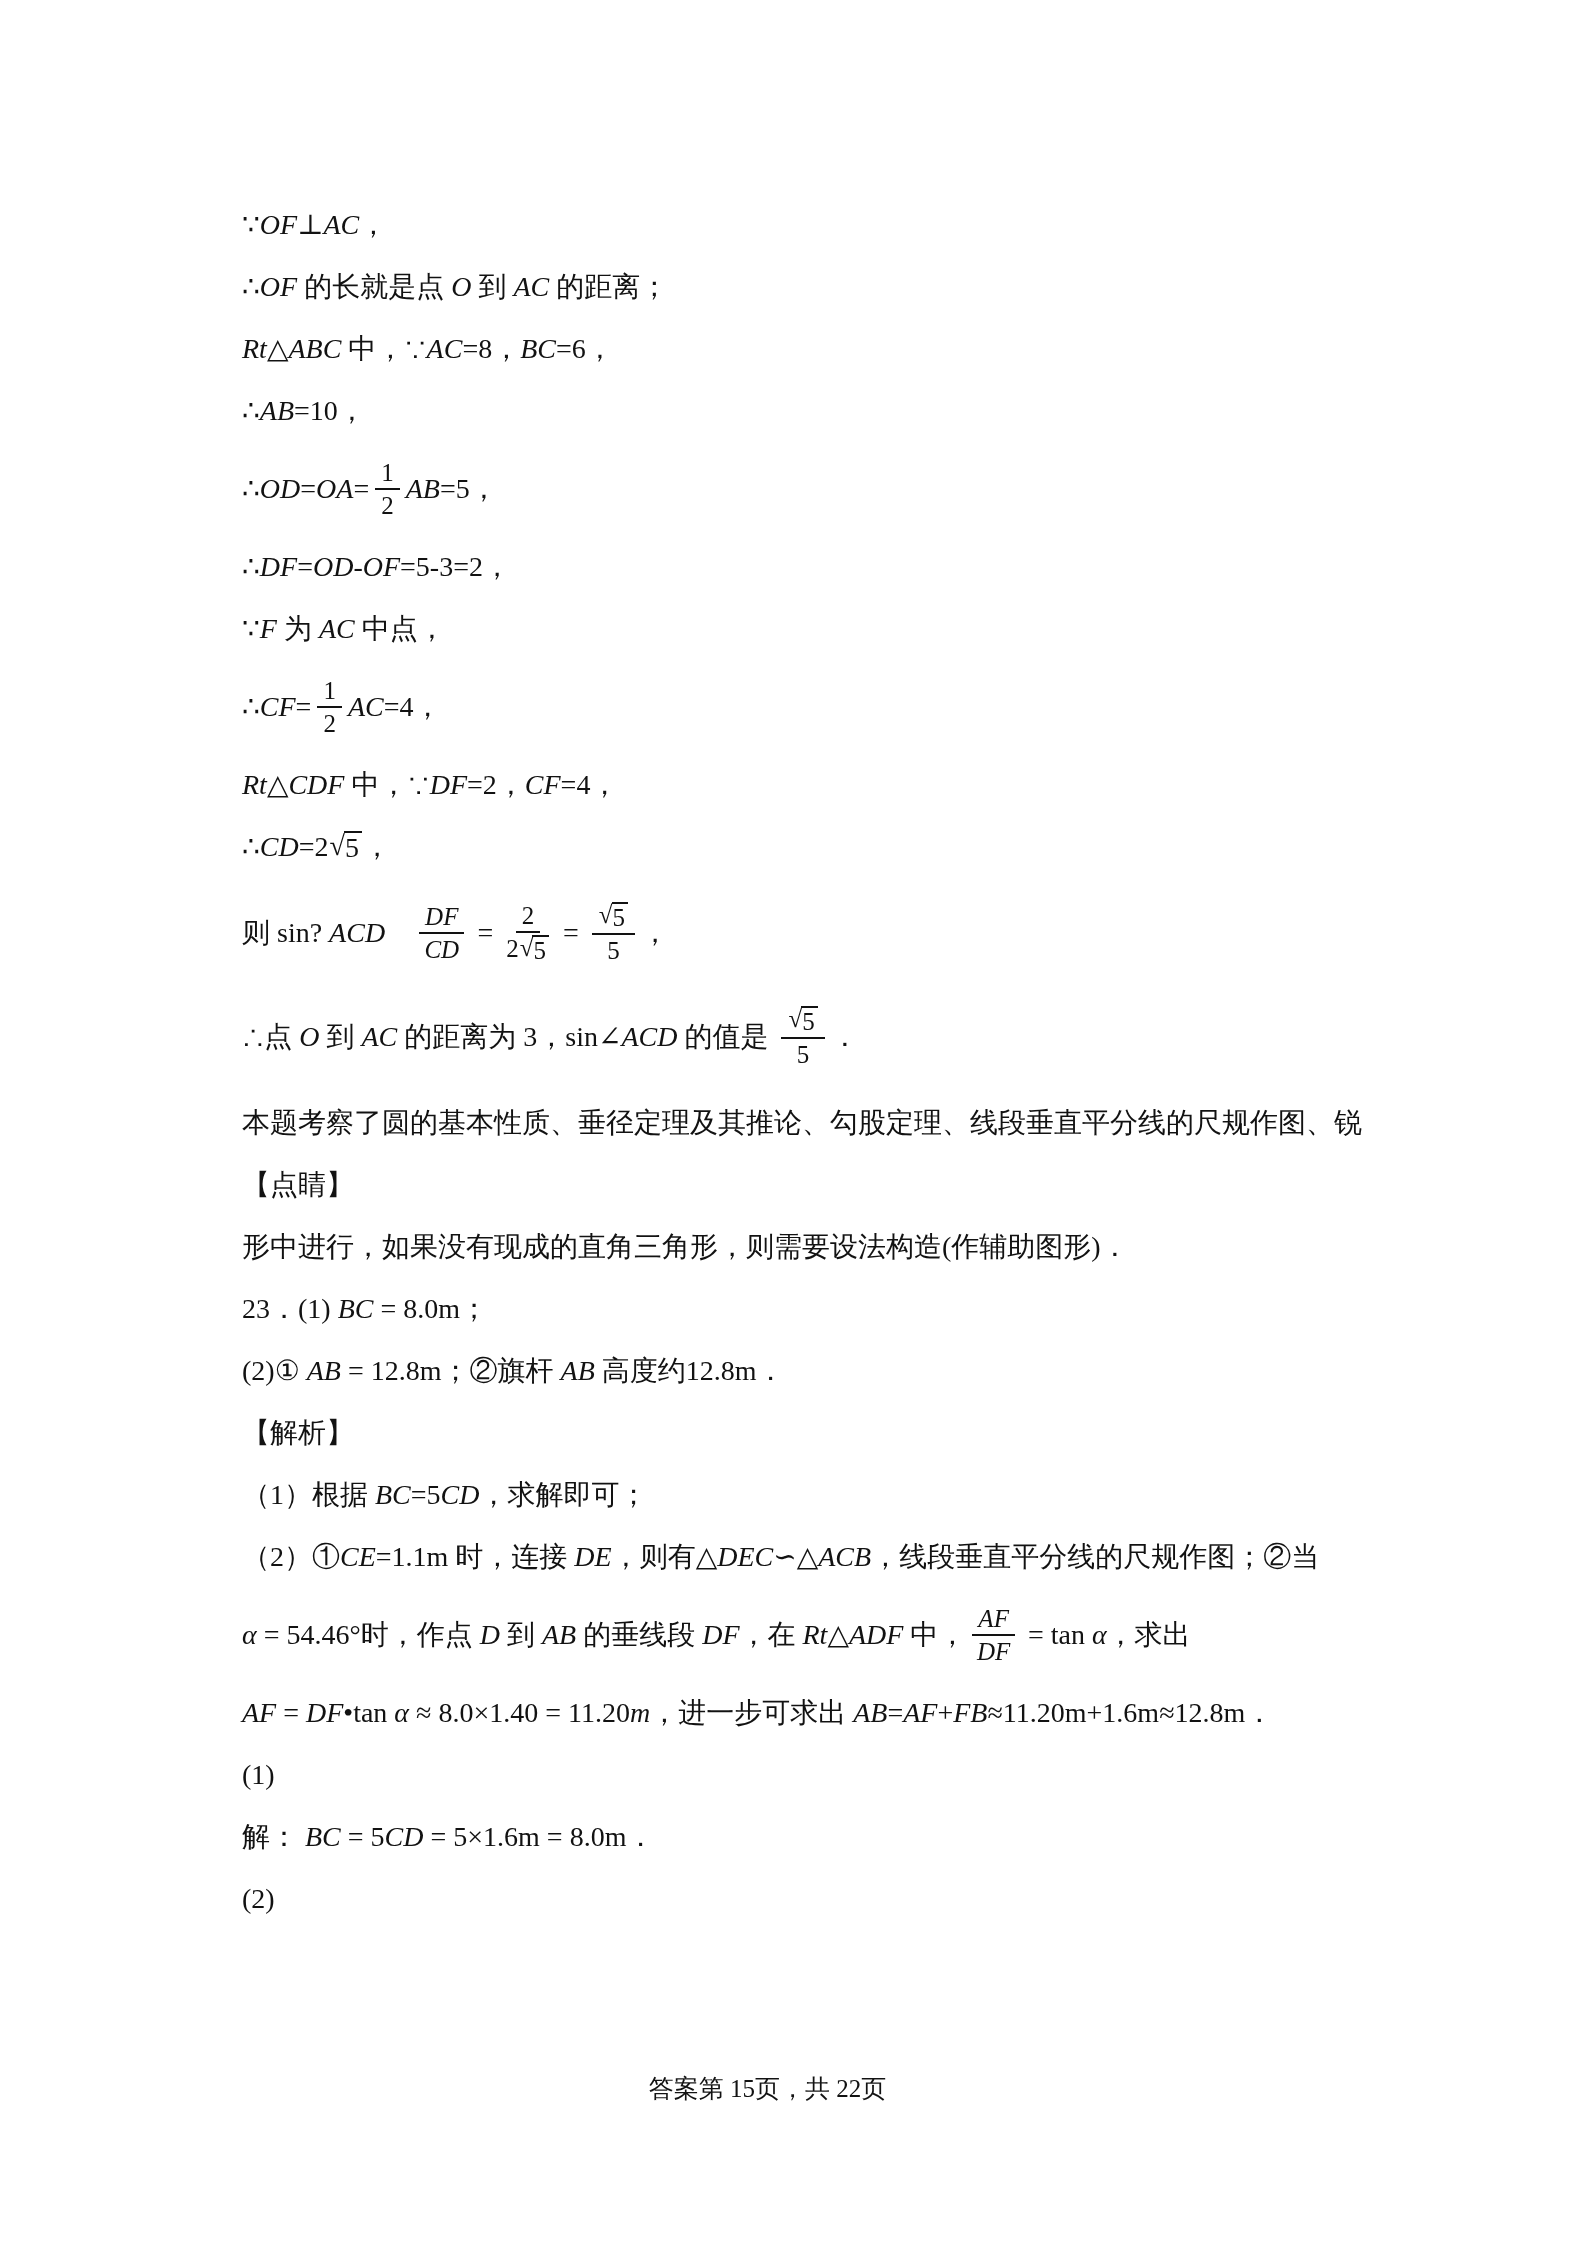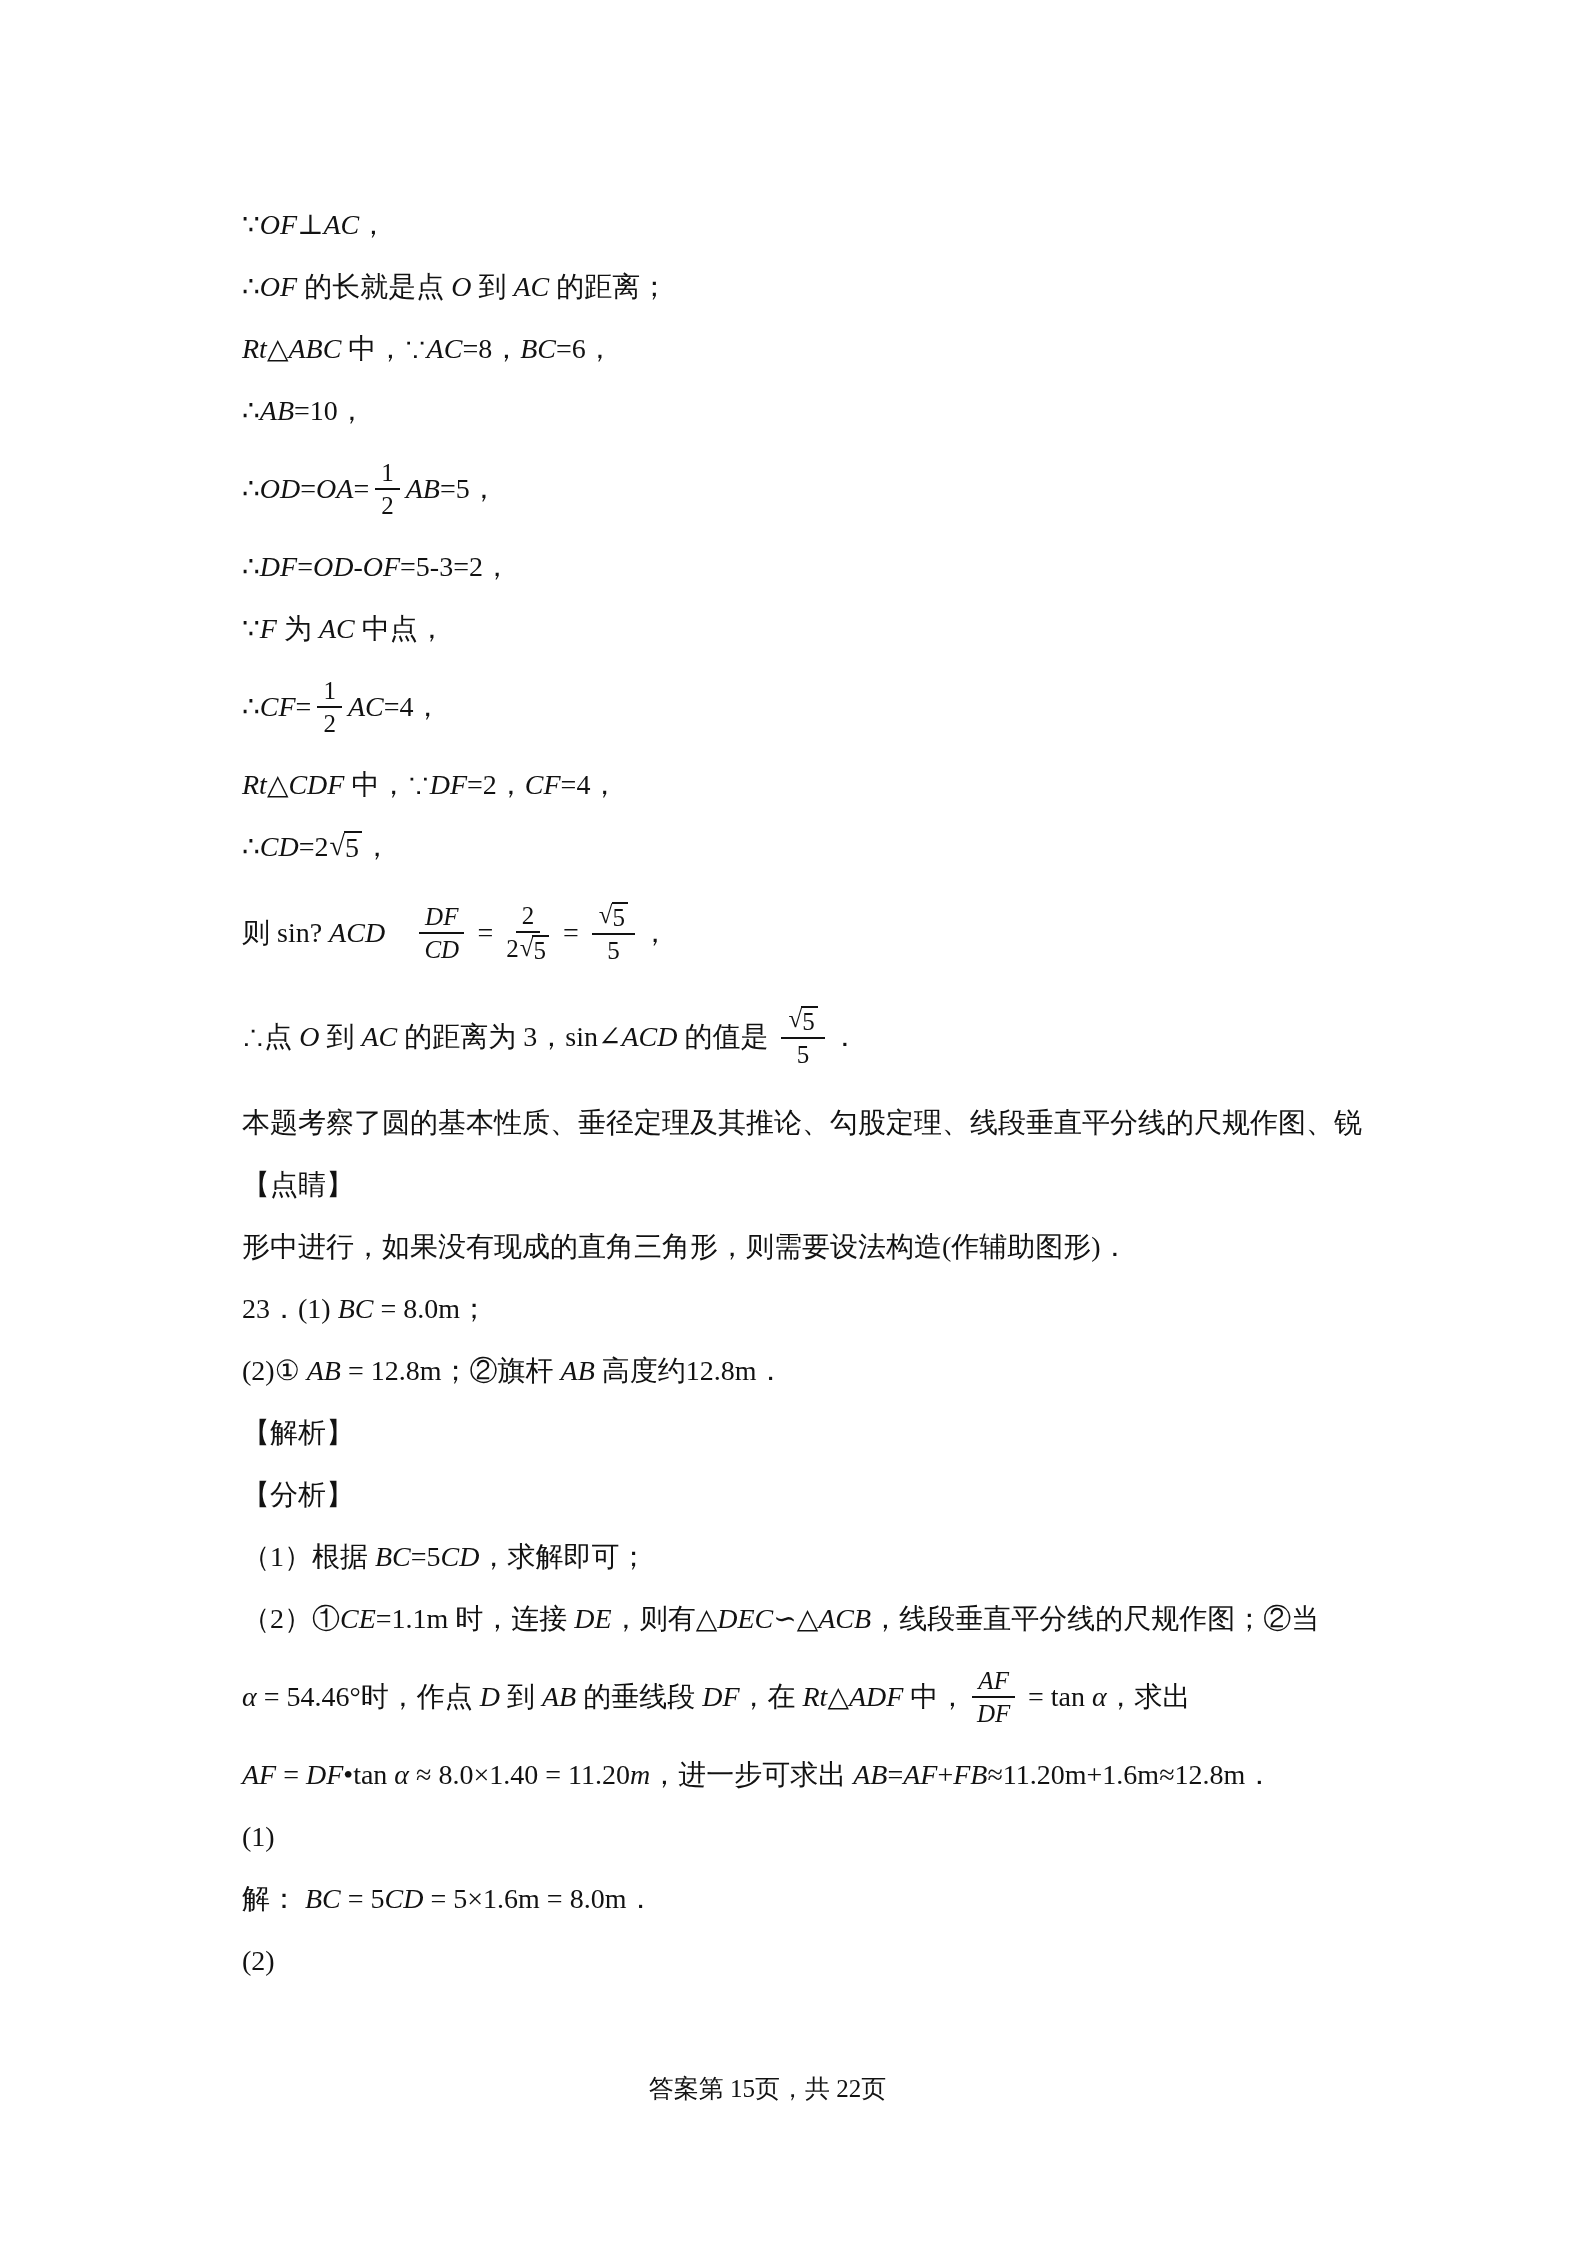--- a/index.html
+++ b/index.html
@@ -88,21 +88,20 @@
       <div class="line"><span class="seg-it">Rt</span><span class="seg-cn">△</span><span class="seg-it">CDF</span><span class="seg-cn"> 中，∵</span><span class="seg-it">DF</span><span class="seg-cn">=2，</span><span class="seg-it">CF</span><span class="seg-cn">=4，</span></div>
       <div class="line"><span class="seg-cn">∴</span><span class="seg-it">CD</span><span class="seg-cn">=2</span><span class="sqrt"><span class="rad">√</span><span class="radicand">5</span></span><span class="seg-cn">，</span></div>
       <div class="line xtall"><span class="seg-cn">则 sin? </span><span class="seg-it">ACD</span><span class="seg-cn">　</span><span class="frac"><span class="fnum"><span class="seg-it">DF</span></span><span class="fden"><span class="seg-it">CD</span></span></span><span class="seg-cn"> = </span><span class="frac"><span class="fnum"><span class="seg-cn">2</span></span><span class="fden"><span class="seg-cn">2</span><span class="sqrt"><span class="rad">√</span><span class="radicand">5</span></span></span></span><span class="seg-cn"> = </span><span class="frac"><span class="fnum"><span class="sqrt"><span class="rad">√</span><span class="radicand">5</span></span></span><span class="fden"><span class="seg-cn">5</span></span></span><span class="seg-cn">，</span></div>
       <div class="line xtall"><span class="seg-cn">∴点 </span><span class="seg-it">O</span><span class="seg-cn"> 到 </span><span class="seg-it">AC</span><span class="seg-cn"> 的距离为 3，sin∠</span><span class="seg-it">ACD</span><span class="seg-cn"> 的值是 </span><span class="frac"><span class="fnum"><span class="sqrt"><span class="rad">√</span><span class="radicand">5</span></span></span><span class="fden"><span class="seg-cn">5</span></span></span><span class="seg-cn">．</span></div>
       <div class="line"><span class="seg-cn">本题考察了圆的基本性质、垂径定理及其推论、勾股定理、线段垂直平分线的尺规作图、锐</span></div>
       <div class="line"><span class="seg-cn">【点睛】</span></div>
       <div class="line"><span class="seg-cn">形中进行，如果没有现成的直角三角形，则需要设法构造(作辅助图形)．</span></div>
       <div class="line"><span class="seg-cn">23．(1) </span><span class="seg-it">BC</span><span class="seg-cn"> = 8.0m；</span></div>
       <div class="line"><span class="seg-cn">(2)① </span><span class="seg-it">AB</span><span class="seg-cn"> = 12.8m；②旗杆 </span><span class="seg-it">AB</span><span class="seg-cn"> 高度约12.8m．</span></div>
       <div class="line"><span class="seg-cn">【解析】</span></div>
-      <div class="line"><span class="seg-cn">【分析】</span></div>
       <div class="line"><span class="seg-cn">（1）根据 </span><span class="seg-it">BC</span><span class="seg-cn">=5</span><span class="seg-it">CD</span><span class="seg-cn">，求解即可；</span></div>
       <div class="line"><span class="seg-cn">（2）①</span><span class="seg-it">CE</span><span class="seg-cn">=1.1m 时，连接 </span><span class="seg-it">DE</span><span class="seg-cn">，则有△</span><span class="seg-it">DEC</span><span class="seg-cn">∽△</span><span class="seg-it">ACB</span><span class="seg-cn">，线段垂直平分线的尺规作图；②当</span></div>
       <div class="line tall"><span class="seg-it">α</span><span class="seg-cn"> = 54.46°时，作点 </span><span class="seg-it">D</span><span class="seg-cn"> 到 </span><span class="seg-it">AB</span><span class="seg-cn"> 的垂线段 </span><span class="seg-it">DF</span><span class="seg-cn">，在 </span><span class="seg-it">Rt</span><span class="seg-cn">△</span><span class="seg-it">ADF</span><span class="seg-cn"> 中，</span><span class="frac"><span class="fnum"><span class="seg-it">AF</span></span><span class="fden"><span class="seg-it">DF</span></span></span><span class="seg-cn"> = tan </span><span class="seg-it">α</span><span class="seg-cn">，求出</span></div>
       <div class="line"><span class="seg-it">AF</span><span class="seg-cn"> = </span><span class="seg-it">DF</span><span class="seg-cn">•tan </span><span class="seg-it">α</span><span class="seg-cn"> ≈ 8.0×1.40 = 11.20</span><span class="seg-it">m</span><span class="seg-cn">，进一步可求出 </span><span class="seg-it">AB</span><span class="seg-cn">=</span><span class="seg-it">AF</span><span class="seg-cn">+</span><span class="seg-it">FB</span><span class="seg-cn">≈11.20m+1.6m≈12.8m．</span></div>
       <div class="line"><span class="seg-cn">(1)</span></div>
       <div class="line"><span class="seg-cn">解： </span><span class="seg-it">BC</span><span class="seg-cn"> = 5</span><span class="seg-it">CD</span><span class="seg-cn"> = 5×1.6m = 8.0m．</span></div>
       <div class="line"><span class="seg-cn">(2)</span></div>
     </div>
   <div class="footer">
     <span>答案第 15页，共 22页</span>

